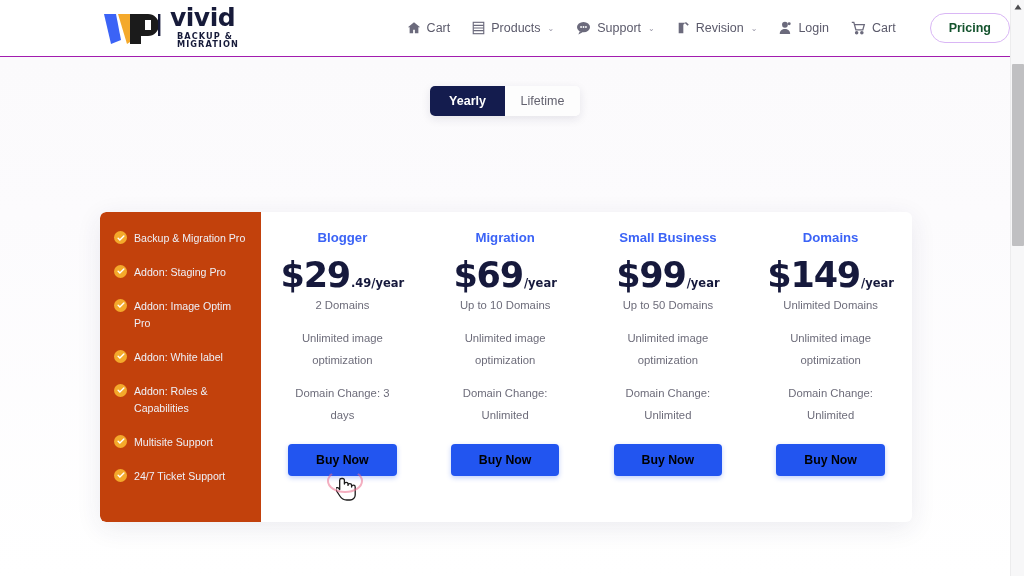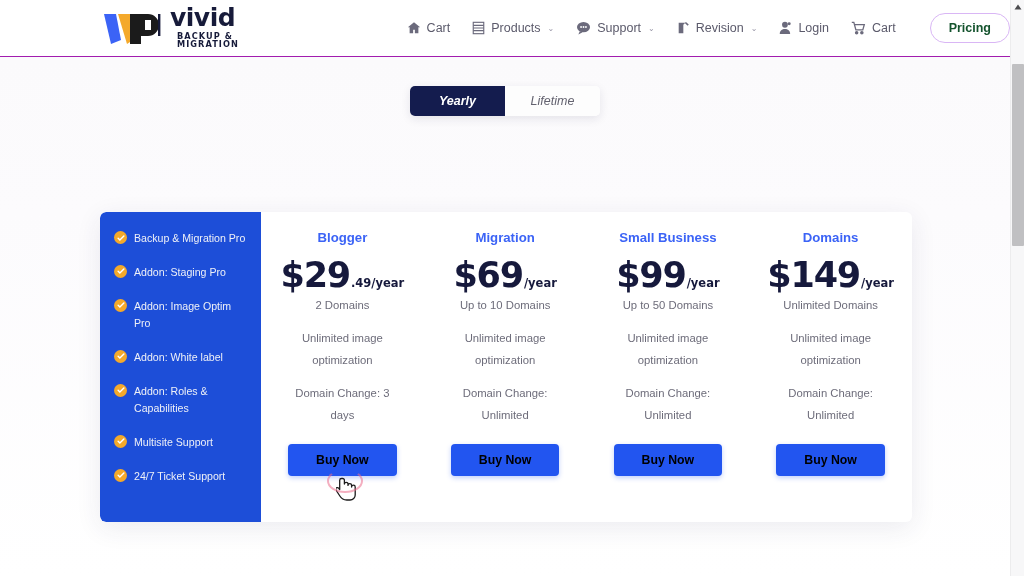--- a/index.html
+++ b/index.html
@@ -71,41 +71,41 @@
   
   .toggle-wrap { display:flex; justify-content:center; padding-top:29px; }
   .toggle {
     display:flex;
     border-radius:5px;
     box-shadow:0 3px 10px rgba(30,30,70,.10);
     overflow:hidden;
     background:#fff;
   }
   .toggle-btn {
-    width:95px; height:30px;
+    width:75px; height:30px;
     display:flex; align-items:center; justify-content:center;
-    font-size:12.5px; cursor:pointer;font-style:italic;
+    font-size:12.5px; cursor:pointer;
   }
   .toggle-btn.active { background:#141c4e; color:#ffffff; font-weight:bold; }
   .toggle-btn.inactive { background:#fdfdfd; color:#63626f; }
 
   
   .card {
     position:absolute;
     left:100px; top:155px;
     width:812px; height:310px;
     background:#ffffff;
     border-radius:6px;
     box-shadow:0 6px 26px rgba(40,40,90,.09);
     display:flex;
     overflow:hidden;
   }
   .features {
     width:161px; flex:none;
-    background:#1d4ed8;
+    background:#c2410c;
     border-radius:6px 0 0 6px;
     padding:18px 12px 0 14px;
   }
   .feat {
     display:flex; align-items:flex-start; gap:7px;
     color:#eef0f7; font-size:10.6px;
     margin-bottom:17px; line-height:1.6;
   }
   .check {
     flex:none; width:13px; height:13px; border-radius:50%;

